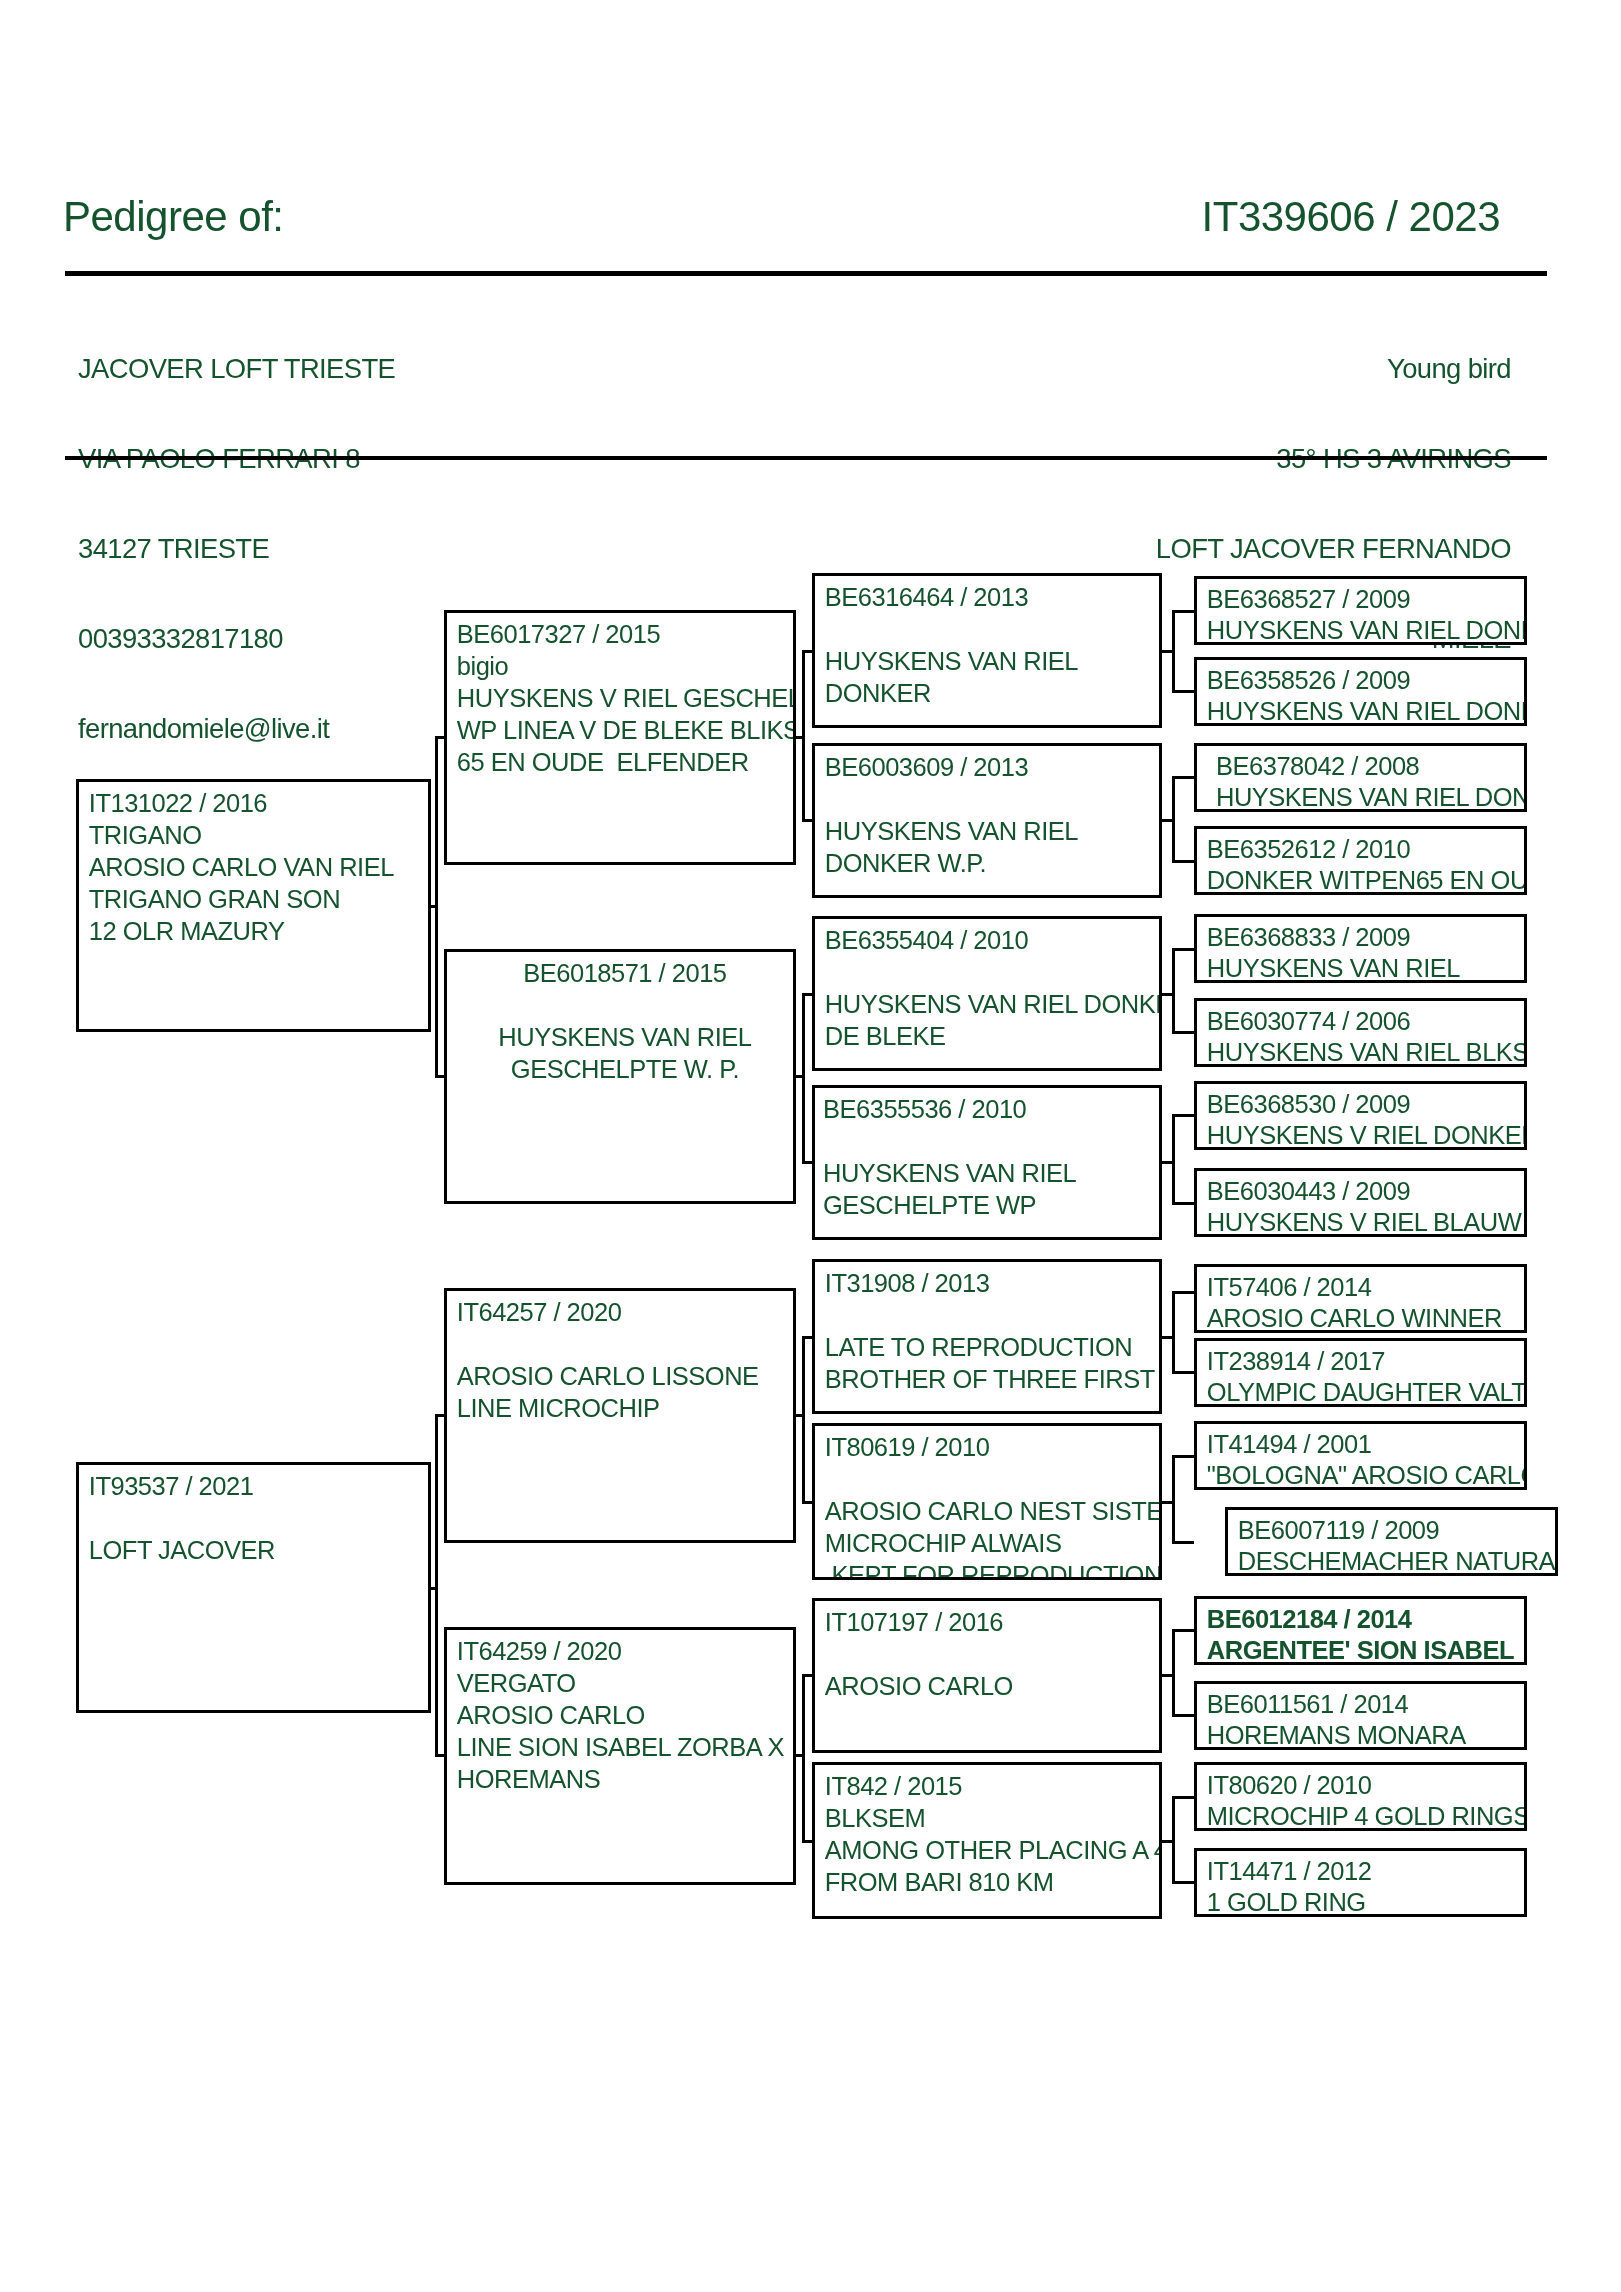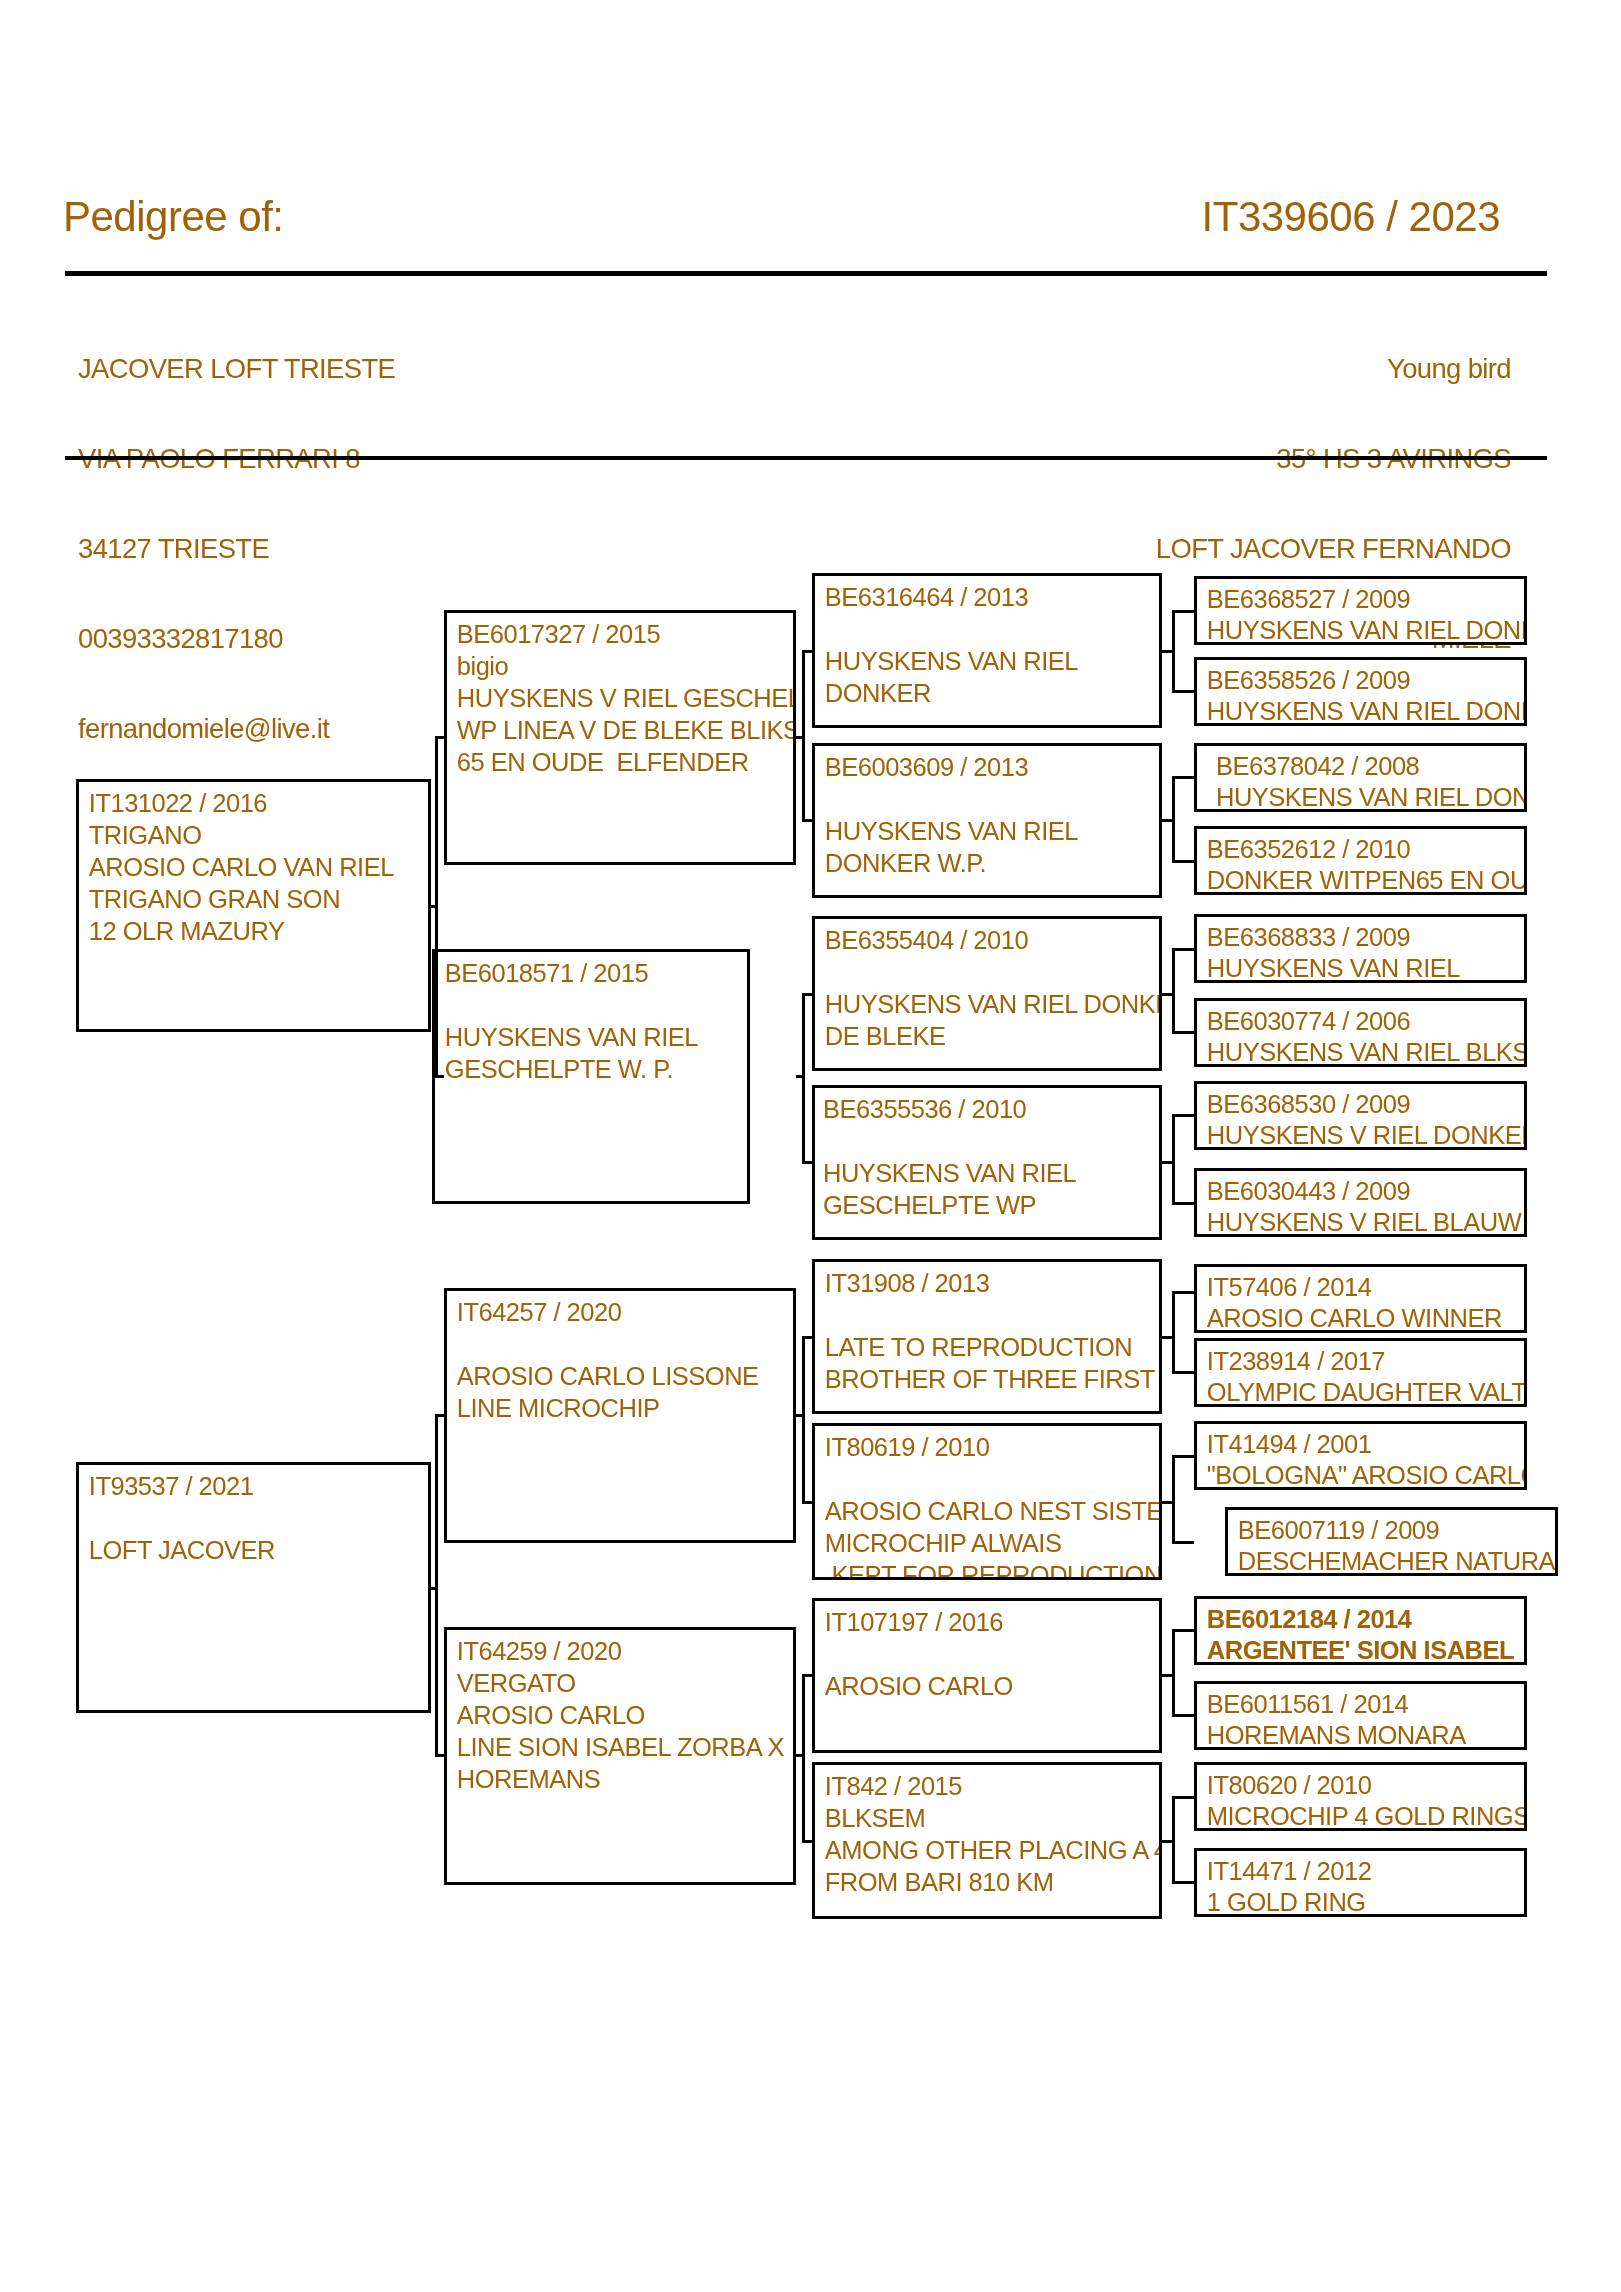--- a/index.html
+++ b/index.html
@@ -1,21 +1,21 @@
 <!DOCTYPE html>
 <html><head>
 <meta charset="utf-8">
 <style>
   html,body{margin:0;padding:0;background:#e8e8e8;}
   .page{
     position:relative;
     width:1621px;height:2293px;
     background:#ffffff;
     font-family:"Liberation Sans","DejaVu Sans",sans-serif;
-    color:#a16207;
+    color:#14532d;
     overflow:hidden;
   }
   .abs{position:absolute;}
   .title{
     font-size:42px;
     letter-spacing:-0.5px;
     white-space:pre;
   }
   .rule{
     position:absolute;
@@ -88,21 +88,21 @@
     <div class="ln">LOFT JACOVER</div>
   </div>
 
   <div class="pbox" style="left:444px;top:610px;width:352px;height:255px;">
     <div class="ln">BE6017327 / 2015</div>
     <div class="ln">bigio</div>
     <div class="ln">HUYSKENS V RIEL GESCHELPT</div>
     <div class="ln">WP LINEA V DE BLEKE BLIKSEM</div>
     <div class="ln">65 EN OUDE  ELFENDER</div>
   </div>
-  <div class="pbox" style="left:432px;top:949px;width:318px;height:255px;">
+  <div class="pbox" style="left:444px;top:949px;width:352px;height:255px;text-align:center;">
     <div class="ln">BE6018571 / 2015</div>
     <div class="ln"></div>
     <div class="ln">HUYSKENS VAN RIEL</div>
     <div class="ln">GESCHELPTE W. P.</div>
   </div>
   <div class="pbox" style="left:444px;top:1288px;width:352px;height:255px;">
     <div class="ln">IT64257 / 2020</div>
     <div class="ln"></div>
     <div class="ln">AROSIO CARLO LISSONE</div>
     <div class="ln">LINE MICROCHIP</div>

